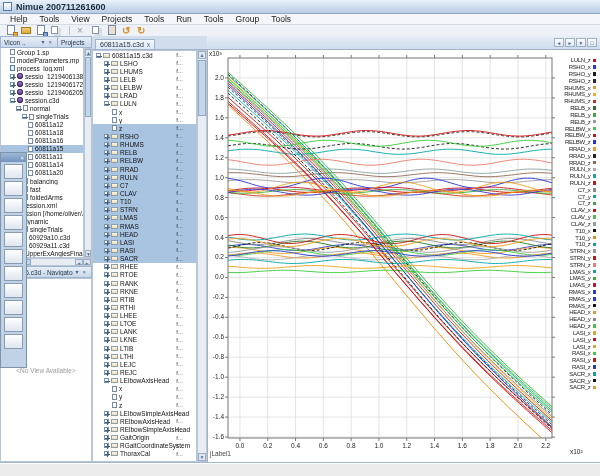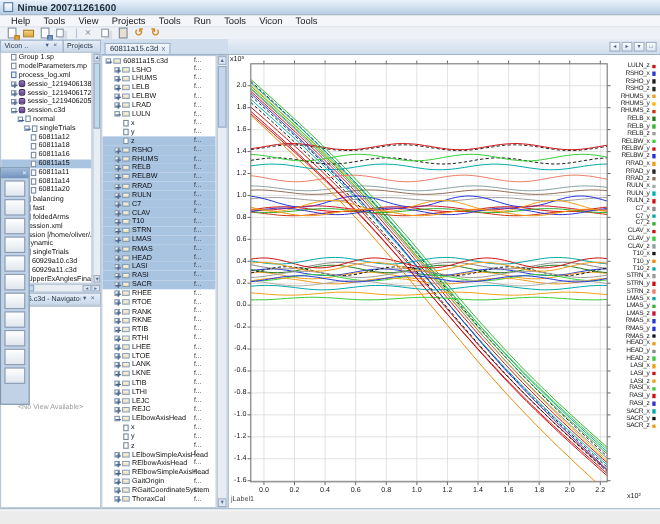--- a/index.html
+++ b/index.html
@@ -86,21 +86,21 @@
 </div>
 
 <div id="menubar" class="abs">
     <span class="menu-item">Help</span>
     <span class="menu-item">Tools</span>
     <span class="menu-item">View</span>
     <span class="menu-item">Projects</span>
     <span class="menu-item">Tools</span>
     <span class="menu-item">Run</span>
     <span class="menu-item">Tools</span>
-    <span class="menu-item">Vicon</span>
+    <span class="menu-item">Group</span>
     <span class="menu-item">Tools</span>
   </div>
 
 <div id="toolbar" class="abs">
   <span class="tb-ic">
       <span class="sheet"></span>
       <span class="sheet-badge"></span>
     </span>
   <span class="tb-ic">
       <span class="folder-sq"></span>

